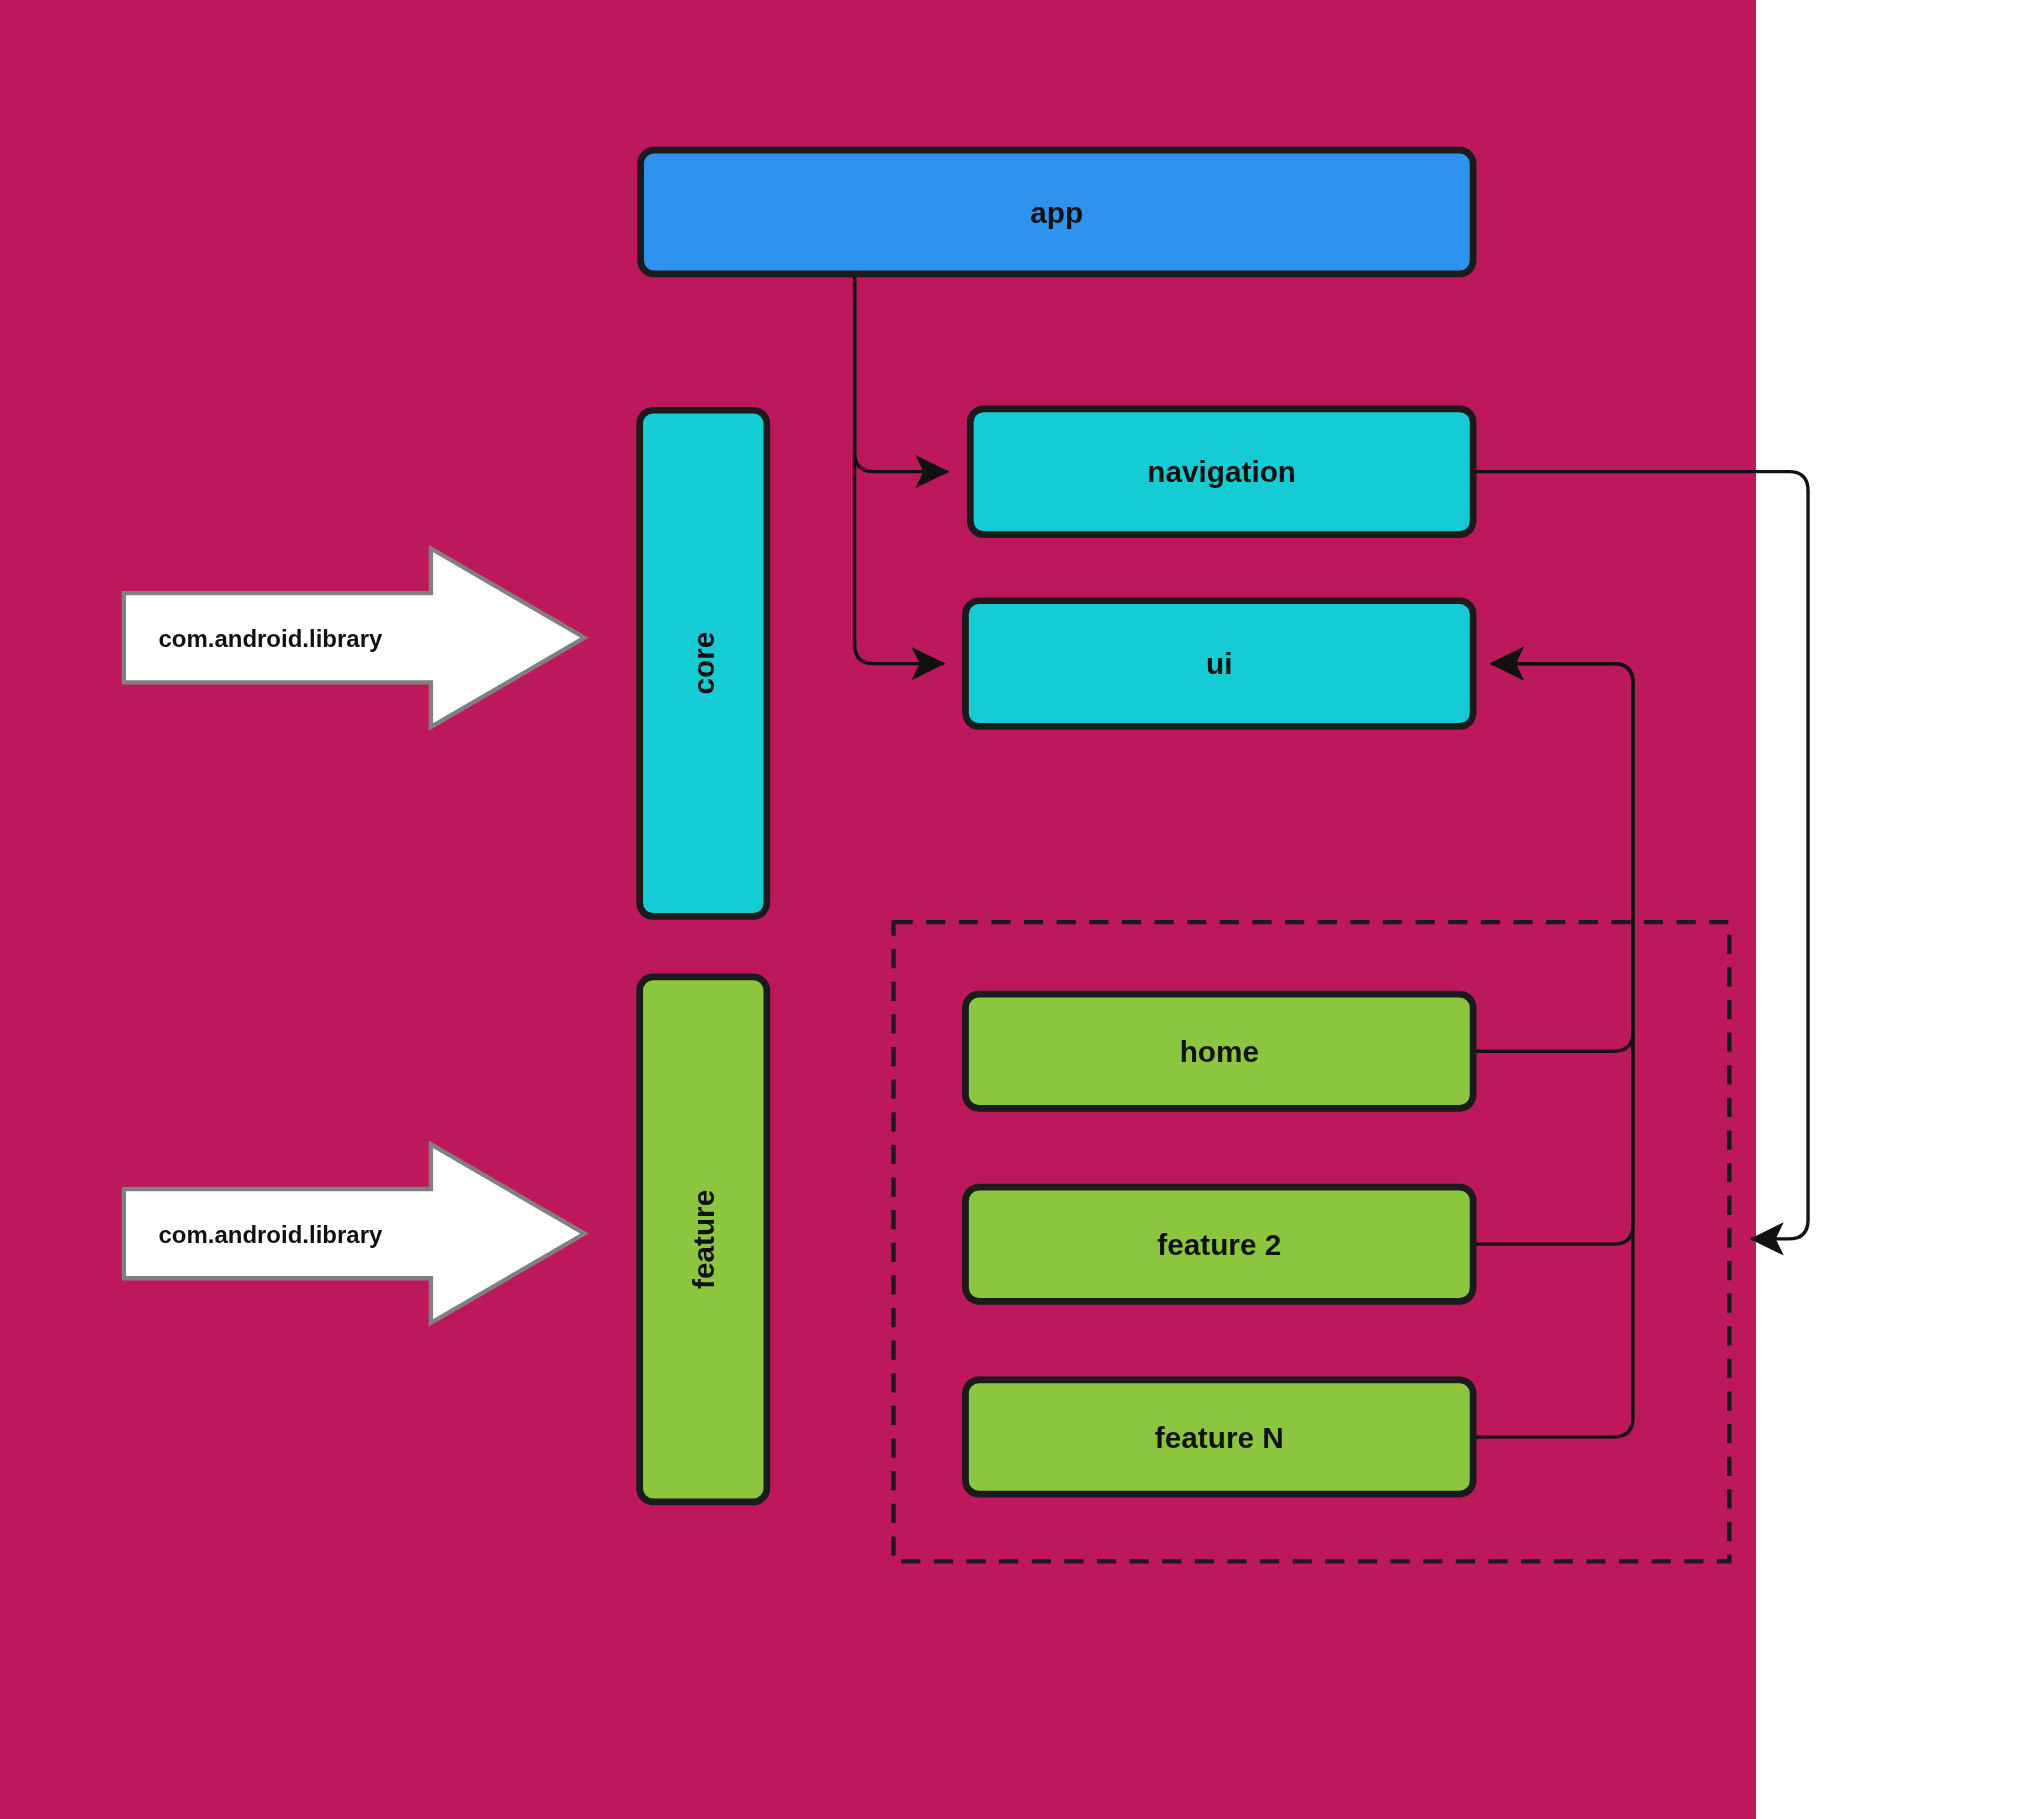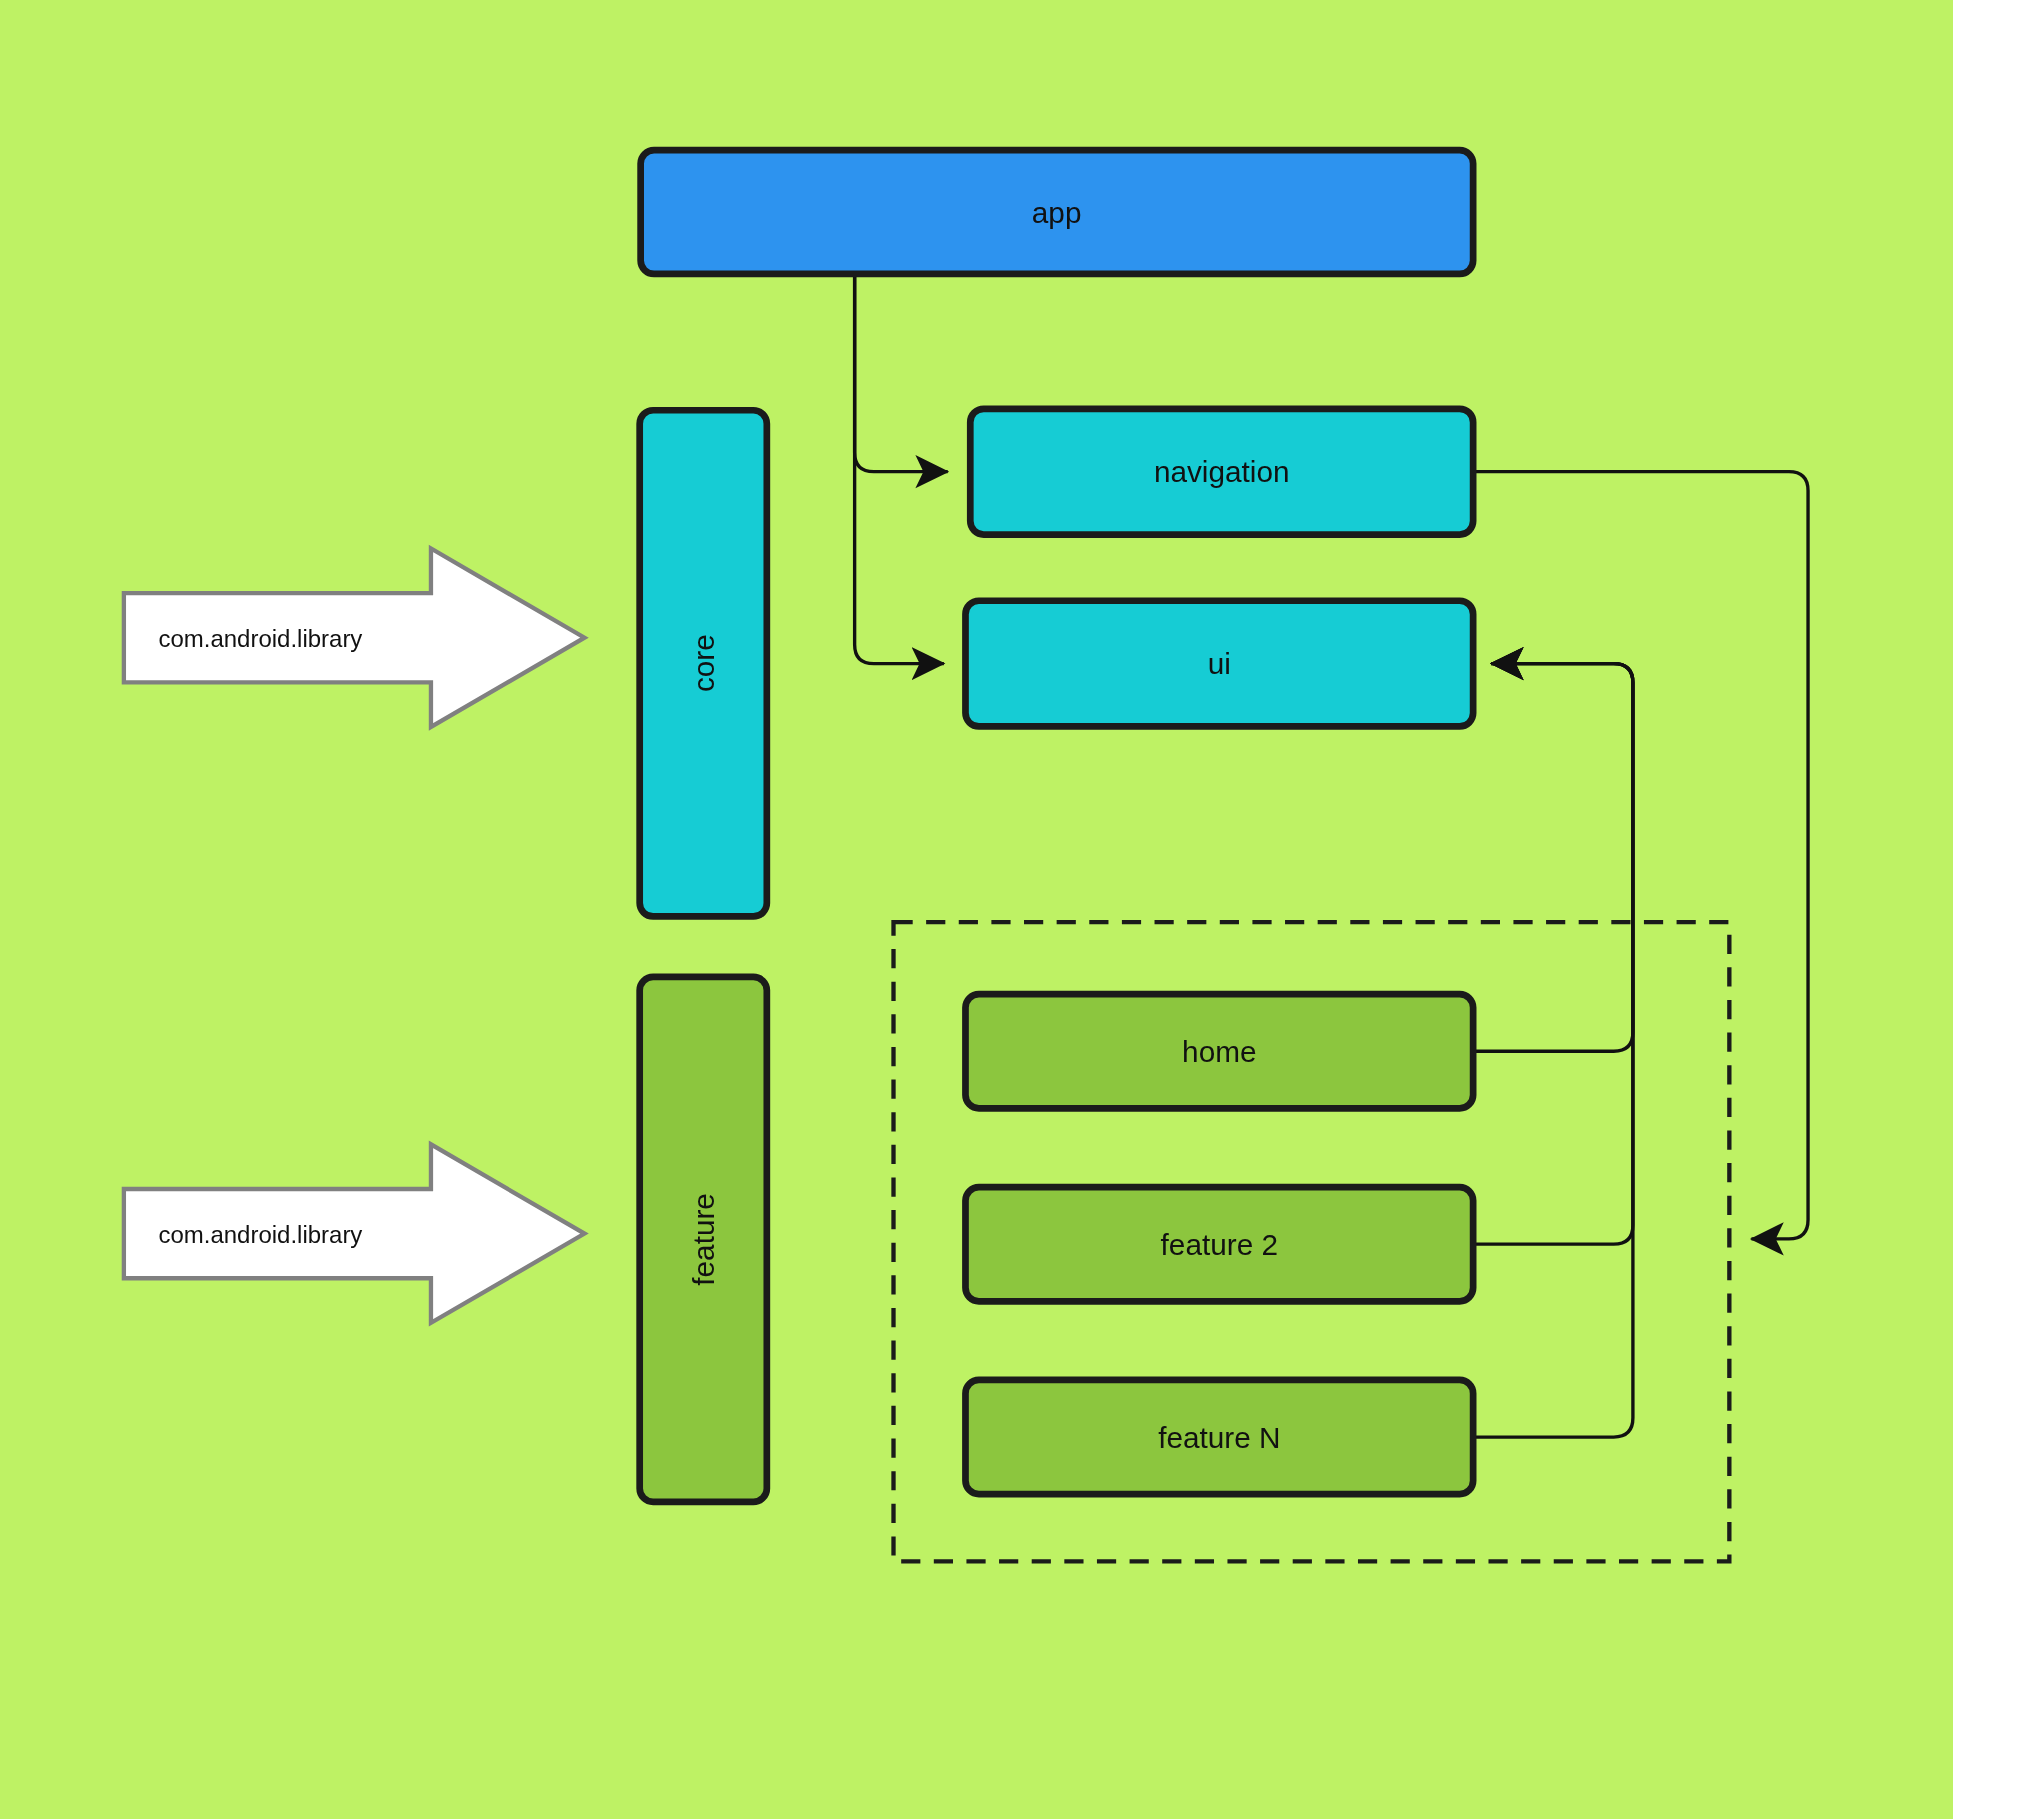--- a/index.html
+++ b/index.html
@@ -8,23 +8,24 @@
     background: #ffffff;
   }
   body {
     width: 2025px;
     height: 1819px;
     font-family: "Liberation Sans", sans-serif;
     overflow: hidden;
   }
   #diagram-root {
     position: relative;
-    width: 1953px;
+    width: 1756px;
     height: 1819px;
-    background: #bef264;
+    background: #be185d;
+    font-weight: bold;
   }
   svg.diagram {
     display: block;
     width: 2025px;
     height: 1819px;
   }
   .node-label {
     font-family: "Liberation Sans", sans-serif;
     font-size: 62px;
     fill: #111111;

